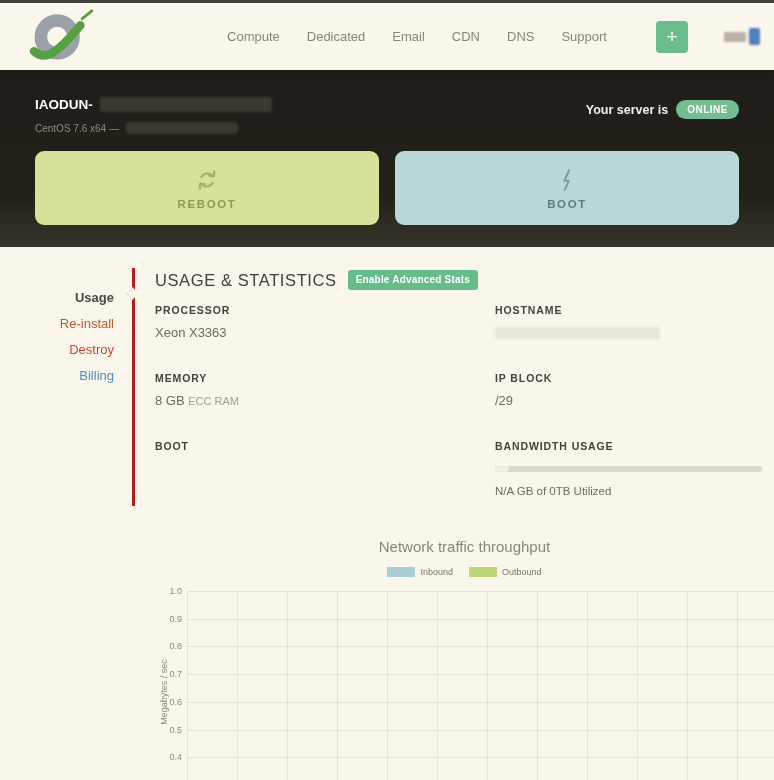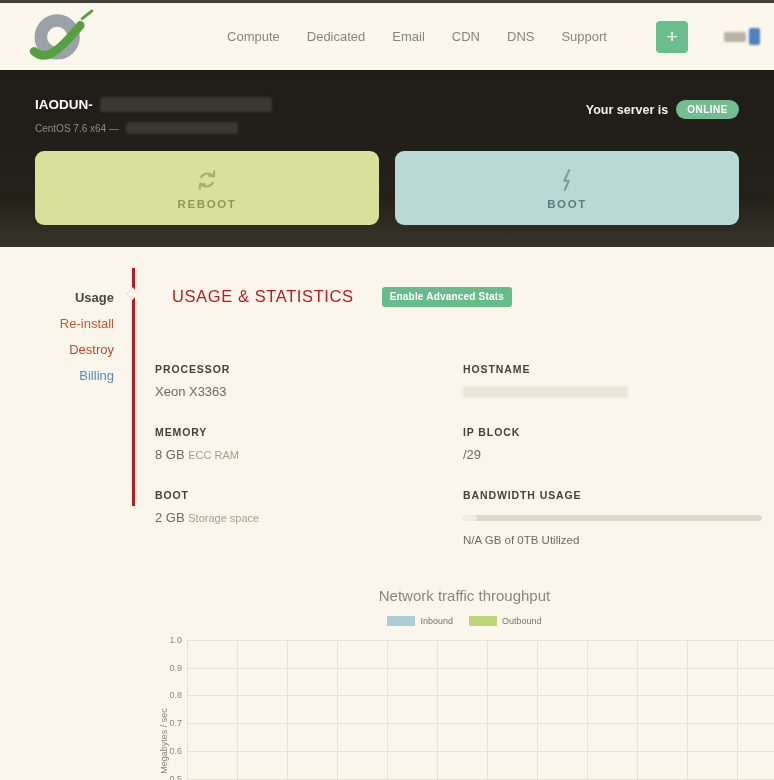--- a/index.html
+++ b/index.html
@@ -51,25 +51,25 @@
   .sidebar { width:135px; flex:0 0 135px; margin-top:21px; height:238px;
              border-right:3px solid #b91c1c; position:relative; padding-top:17px; }
   .sidebar-item { display:block; text-align:right; padding-right:18px; font-size:13px;
                   line-height:26px; cursor:pointer; }
   .sidebar-item.active { font-weight:bold; }
   .notch { position:absolute; right:-5px; top:21px; width:9px; height:9px; background:#faf6ec;
            border-left:1px solid #e4dfd0; border-bottom:1px solid #e4dfd0; transform:rotate(45deg); }
 
   .main { flex:1; padding:23px 0 0 20px; }
   .stats-header { display:flex; align-items:center; gap:11px; }
-  .stats-title { margin:17px; font-size:16.5px; font-weight:normal; color:#b91c1c; letter-spacing:.6px; }
+  .stats-title { margin:0; font-size:16.5px; font-weight:normal; color:#404040; letter-spacing:.6px; }
   .badge { border:none; font-family:inherit; font-size:10px; font-weight:bold; color:#fff;
            padding:4px 8px 5px; border-radius:3px; cursor:pointer; letter-spacing:.2px; }
 
-  .stats-grid { display:grid; grid-template-columns:308px 1fr; row-gap:27px; margin-top:40px; padding-right:12px; }
+  .stats-grid { display:grid; grid-template-columns:308px 1fr; row-gap:27px; margin-top:14px; padding-right:12px;gap:32px; }
   .field-label { font-size:10.5px; font-weight:bold; color:#45423b; letter-spacing:.9px; }
   .field-value { margin-top:9px; font-size:13px; color:#6f6a60; }
   .unit { font-size:11px; color:#a59e8f; }
   .redact-light { width:165px; height:12px; background:#e9e5d9; border-radius:2px; filter:blur(1.2px); margin-top:11px; }
   .bw-bar { margin-top:14px; height:6px; border-radius:3px; background:#dbd7ca; position:relative; overflow:hidden; }
   .bw-fill { position:absolute; left:0; top:0; bottom:0; width:14px; background:#f0ede2; border-radius:3px; }
   .bw-text { margin-top:13px; font-size:11.5px; color:#6f6a60; }
 
   
   .chart { margin-top:41px; }
@@ -186,24 +186,20 @@
           <span class="unit">ECC RAM</span>
         </div>
       </div>
       <div>
         <div class="field-label">IP BLOCK</div>
         <div class="field-value">/29</div>
       </div>
 
       <div>
         <div class="field-label">BOOT</div>
-        <div class="field-value">
-          <span>2 GB</span>
-          <span class="unit">Storage space</span>
-        </div>
       </div>
       <div>
         <div class="field-label">BANDWIDTH USAGE</div>
         <div class="bw-bar">
           <div class="bw-fill"></div>
         </div>
         <div class="bw-text">N/A GB of 0TB Utilized</div>
       </div>
     </div>
 

